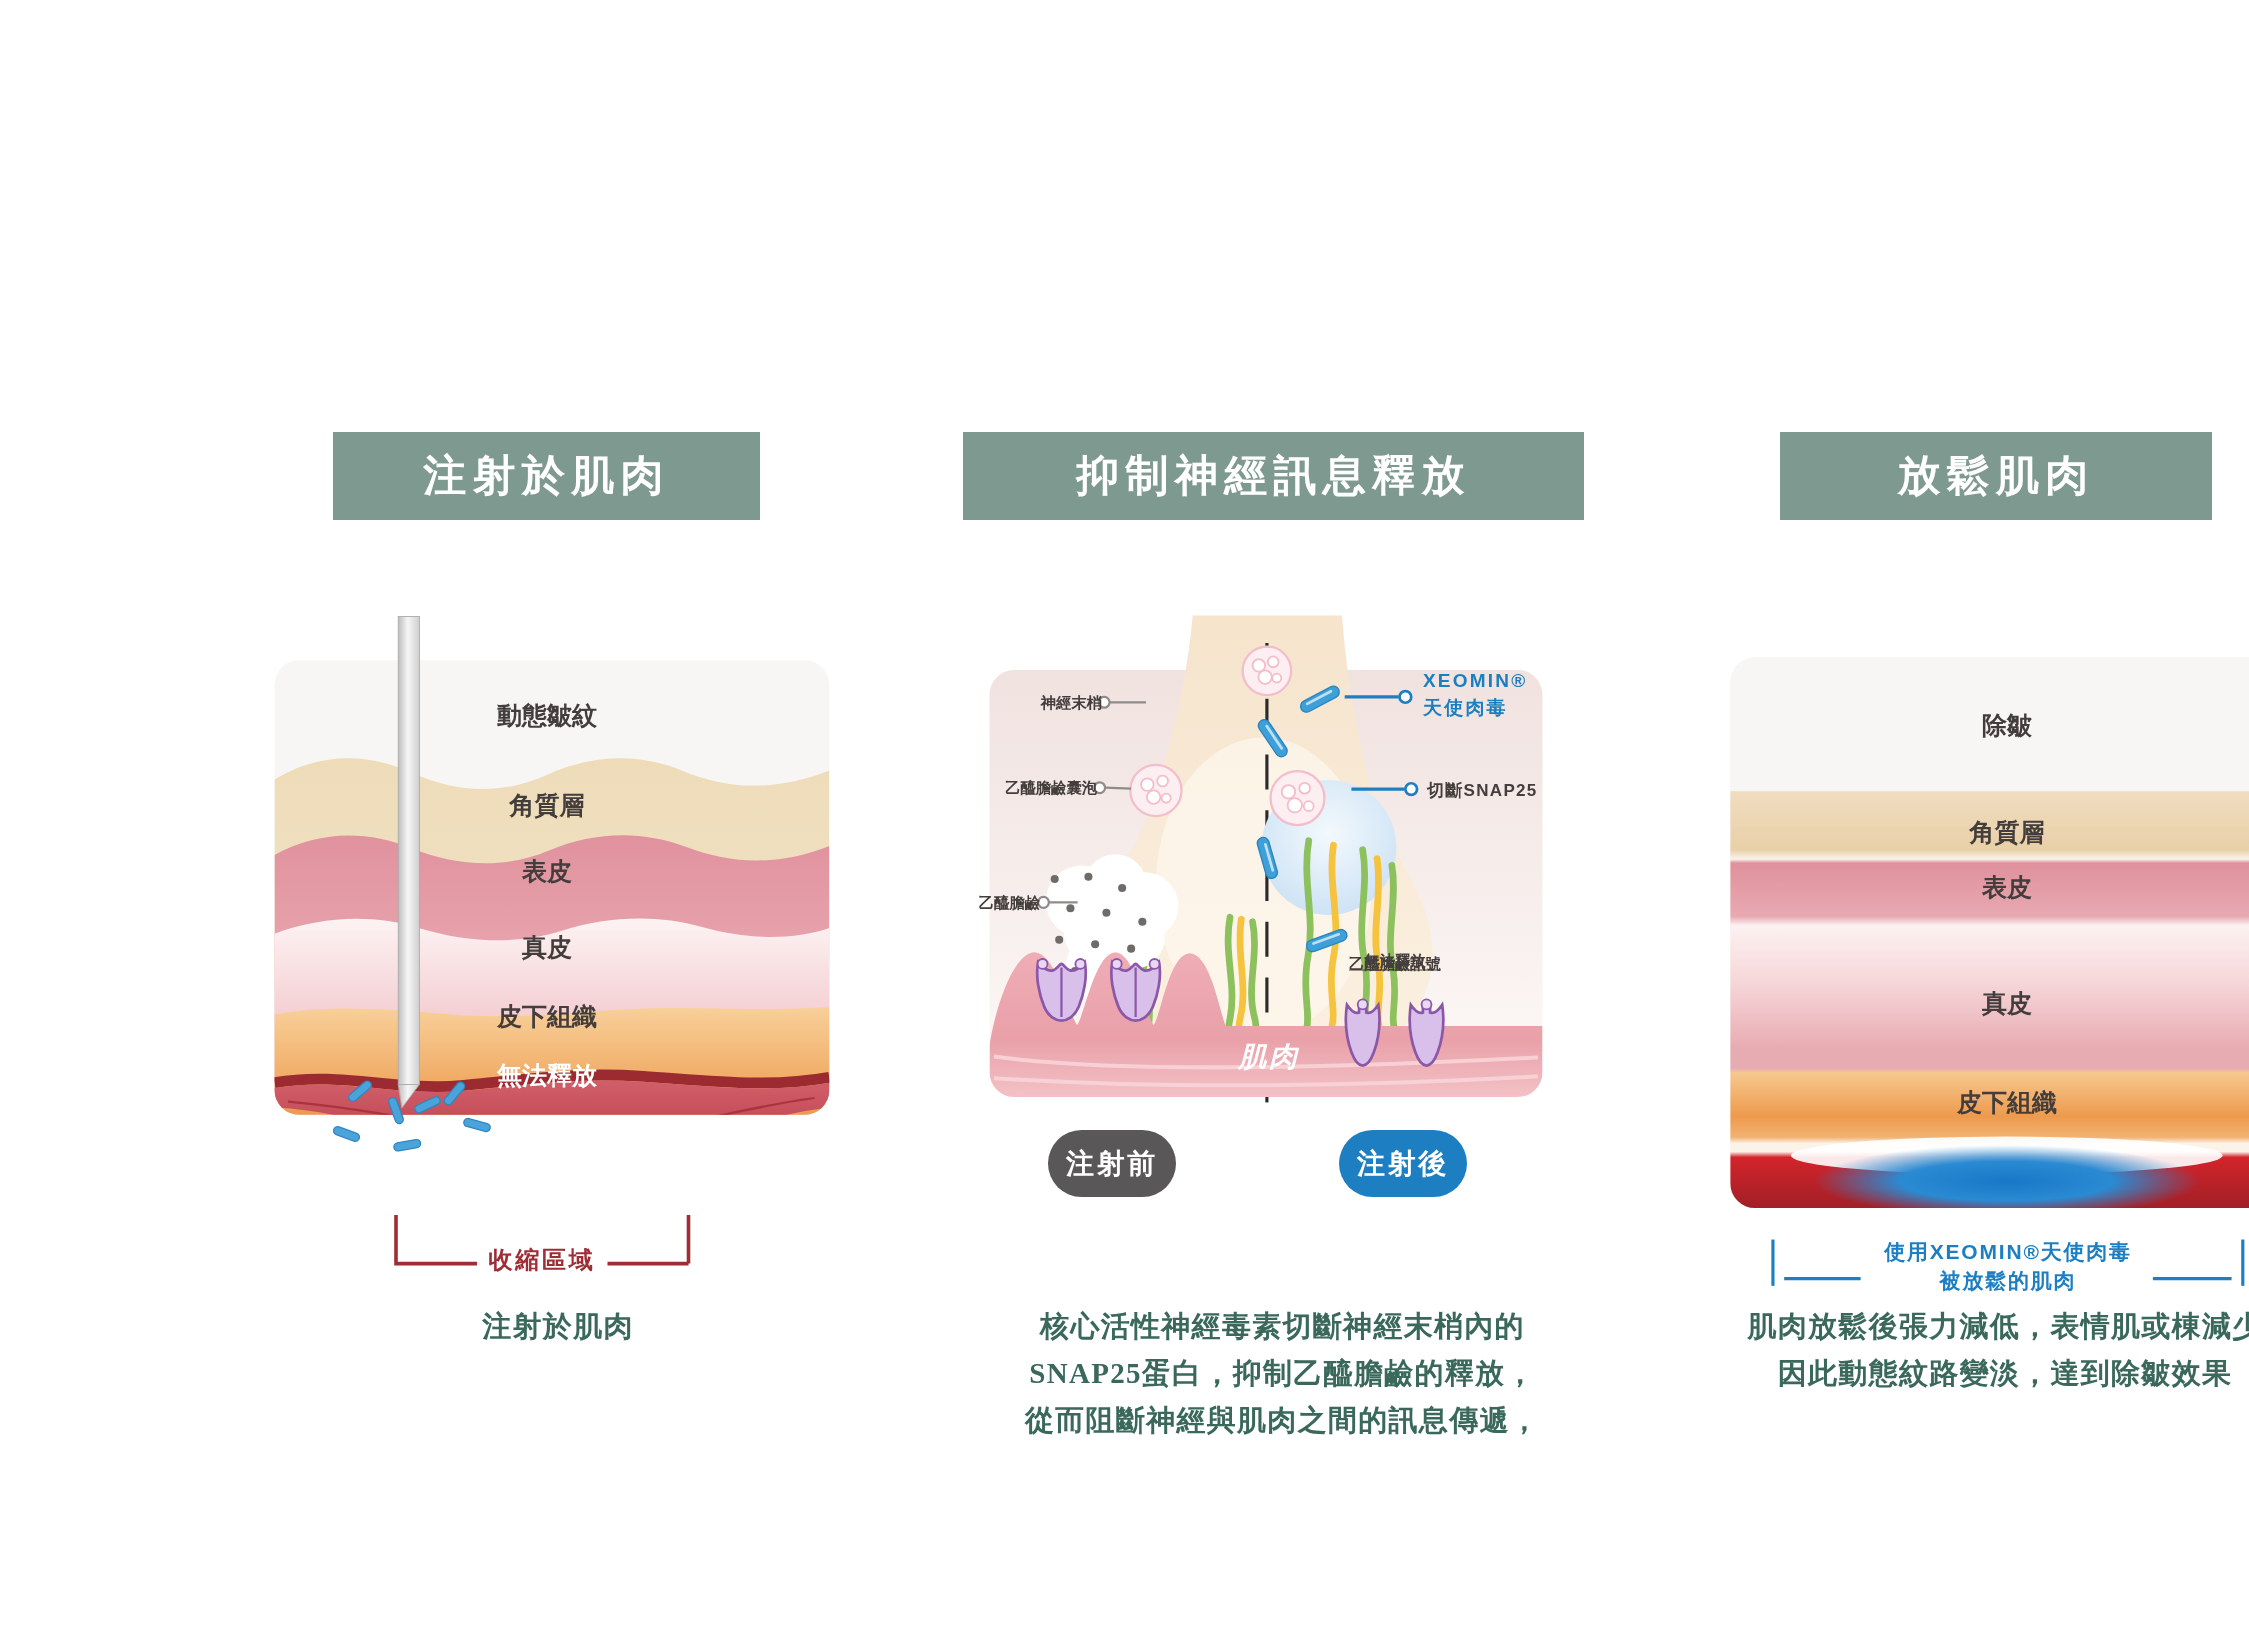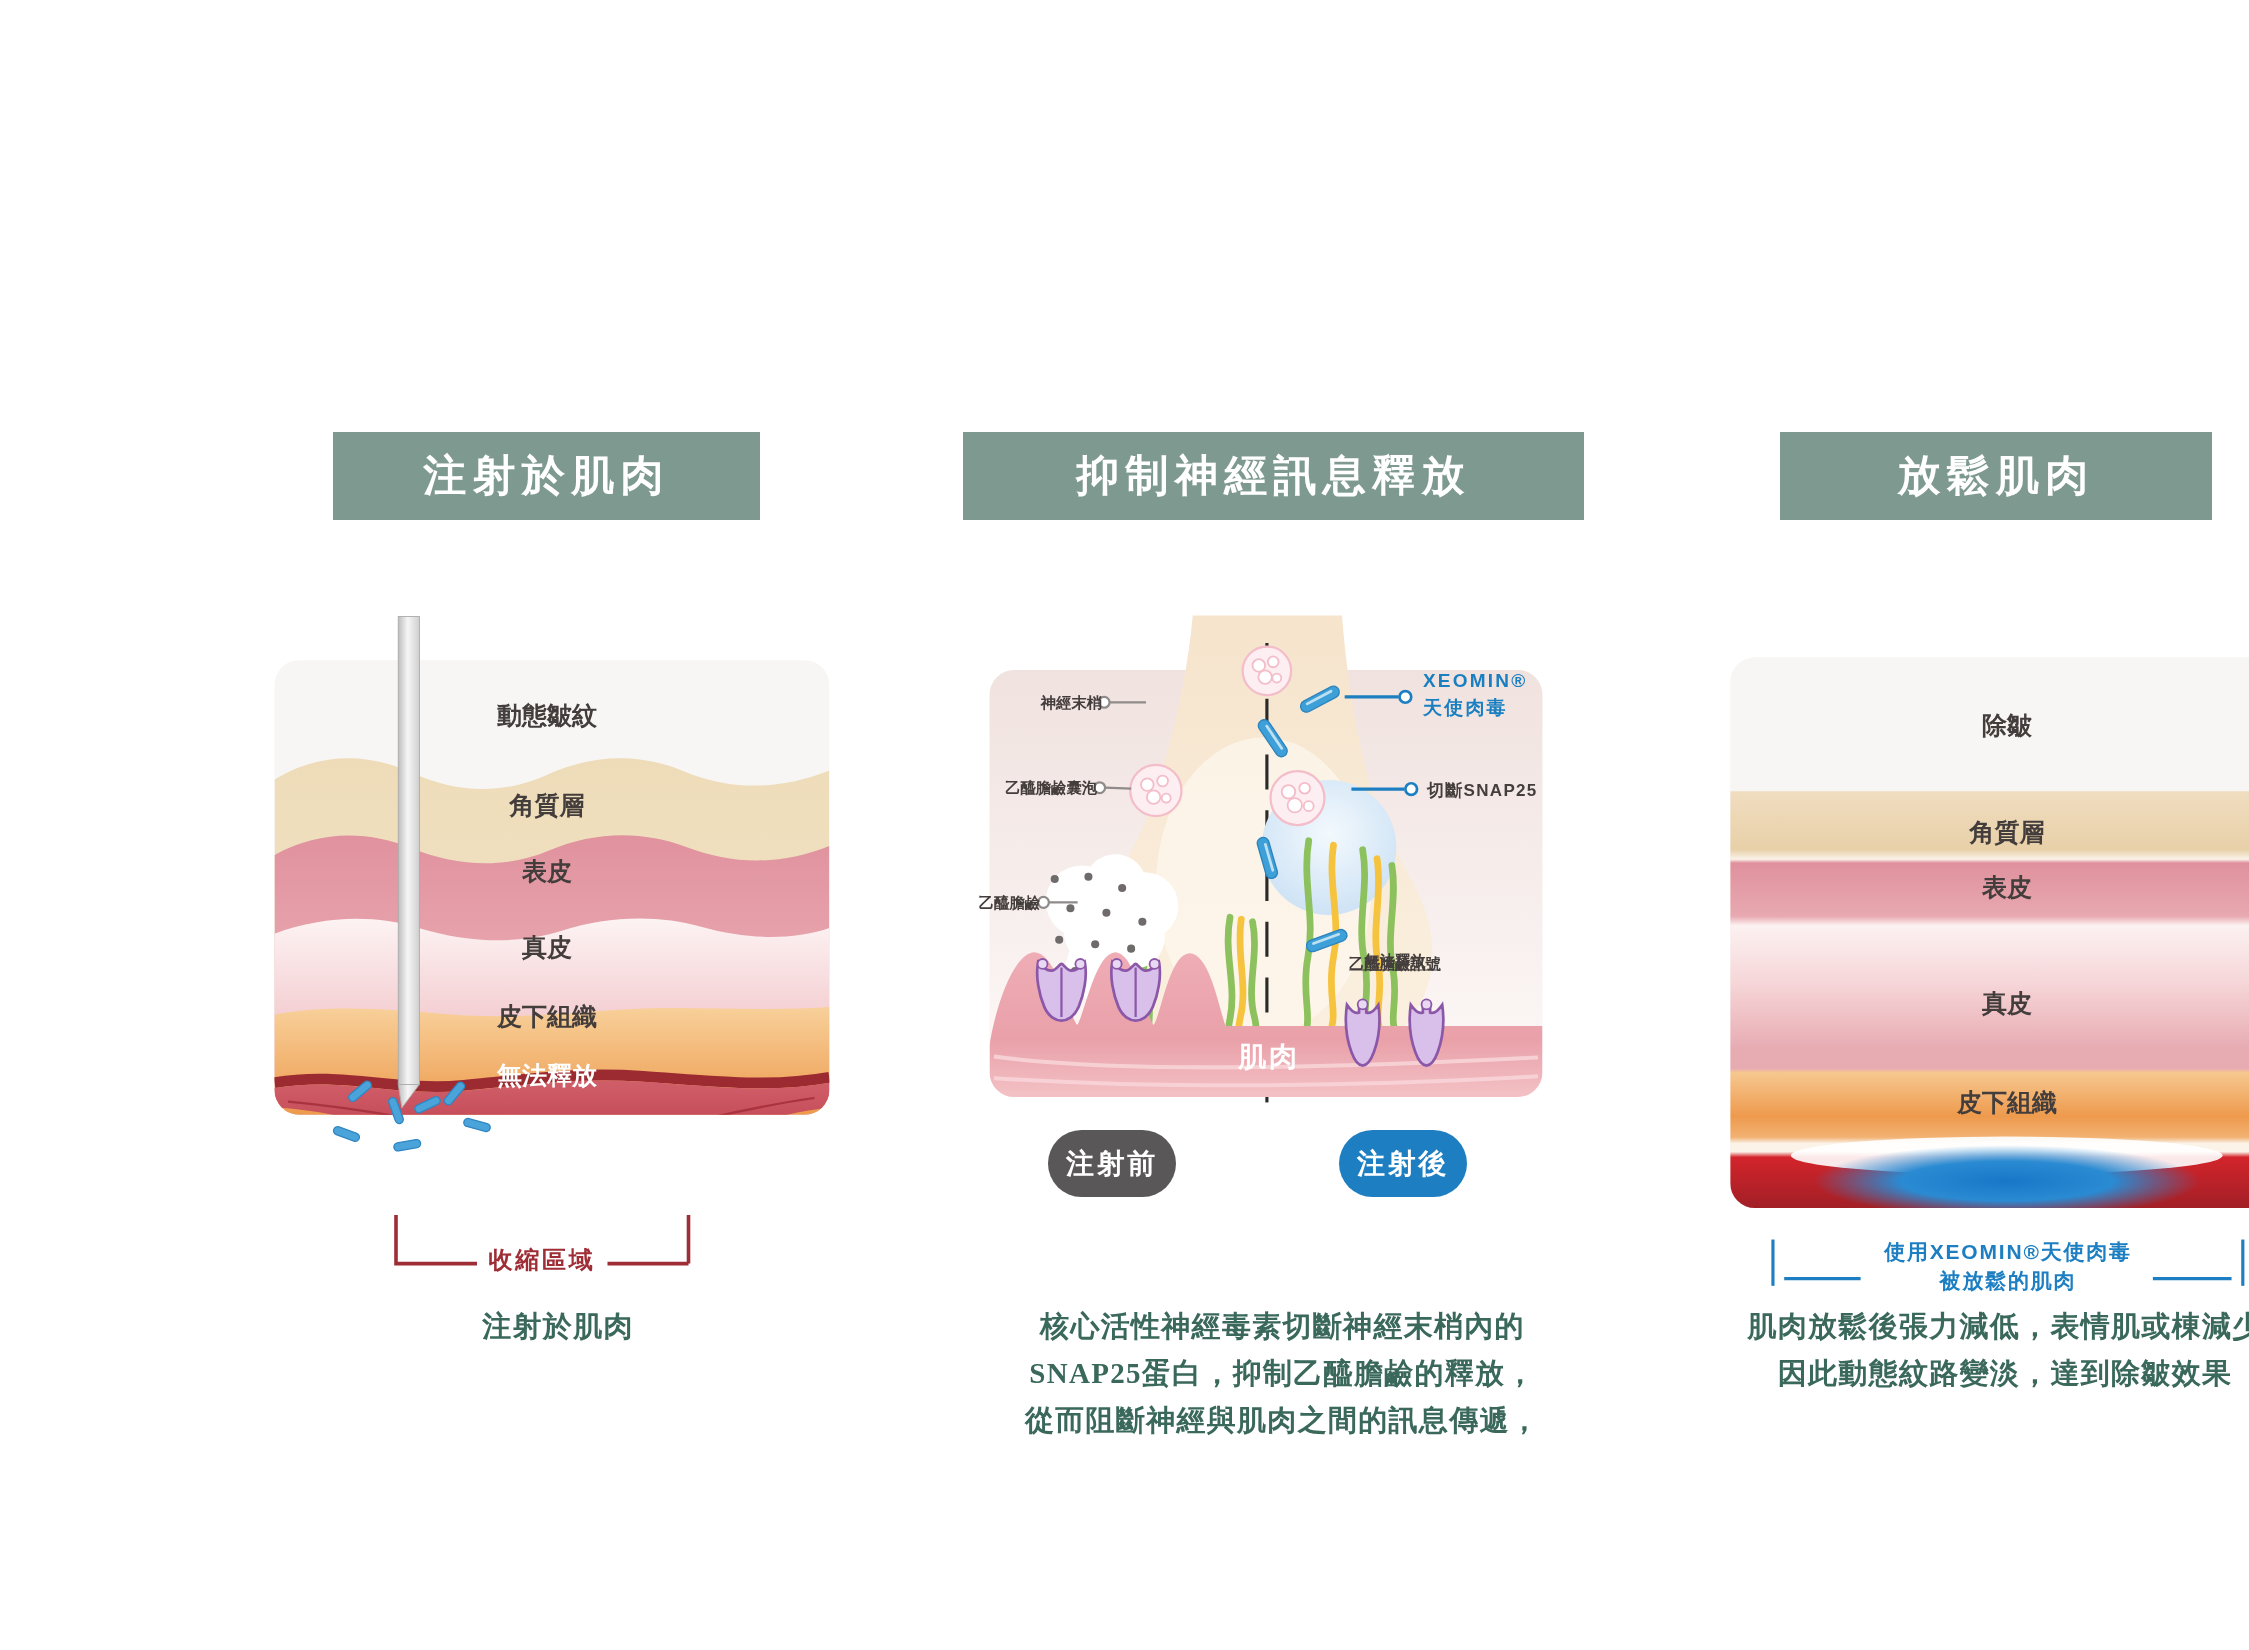--- a/index.html
+++ b/index.html
@@ -11,21 +11,21 @@
   .rgt{transform:translate(-100%,-50%);white-space:nowrap;}
   .page-title{left:50%;top:217px;font-size:67px;font-weight:bold;letter-spacing:7.2px;color:#7e998f;}
   .hdr{height:88px;background:#7e998f;color:#ffffff;font-size:43px;font-weight:bold;
        letter-spacing:6.3px;display:flex;align-items:center;justify-content:center;top:432px;}
   .lab{font-size:25px;font-weight:bold;color:#433d3c;}
   .lab2{font-size:15.3px;font-weight:bold;color:#433d3c;}
   .musfib{color:#ffffff;}
   .contr{font-size:24px;font-weight:bold;color:#9e2d35;letter-spacing:2.7px;}
   .xeo{font-size:19px;font-weight:bold;color:#1a7fc1;letter-spacing:2.2px;}
   .snap{font-size:17px;font-weight:bold;color:#433d3c;letter-spacing:1.3px;}
-  .muslbl{font-size:28px;font-weight:bold;color:#ffffff;letter-spacing:2.7px;}
+  .muslbl{font-size:28px;font-weight:bold;color:#ffffff;letter-spacing:2.7px;font-style:italic;}
   .pill{top:1130px;height:67px;border-radius:35px;color:#fff;font-size:28px;font-weight:bold;
         letter-spacing:2.7px;display:flex;align-items:center;justify-content:center;width:128px;}
   .desc{font-size:29px;font-weight:bold;color:#3a685b;line-height:47px;letter-spacing:1.3px;
         text-align:center;top:1303px;}
   .bluetxt{font-size:21px;font-weight:bold;color:#1d7fc1;letter-spacing:1.8px;}
 </style>
 </head>
 <body>
 
 <div class="canvas">

